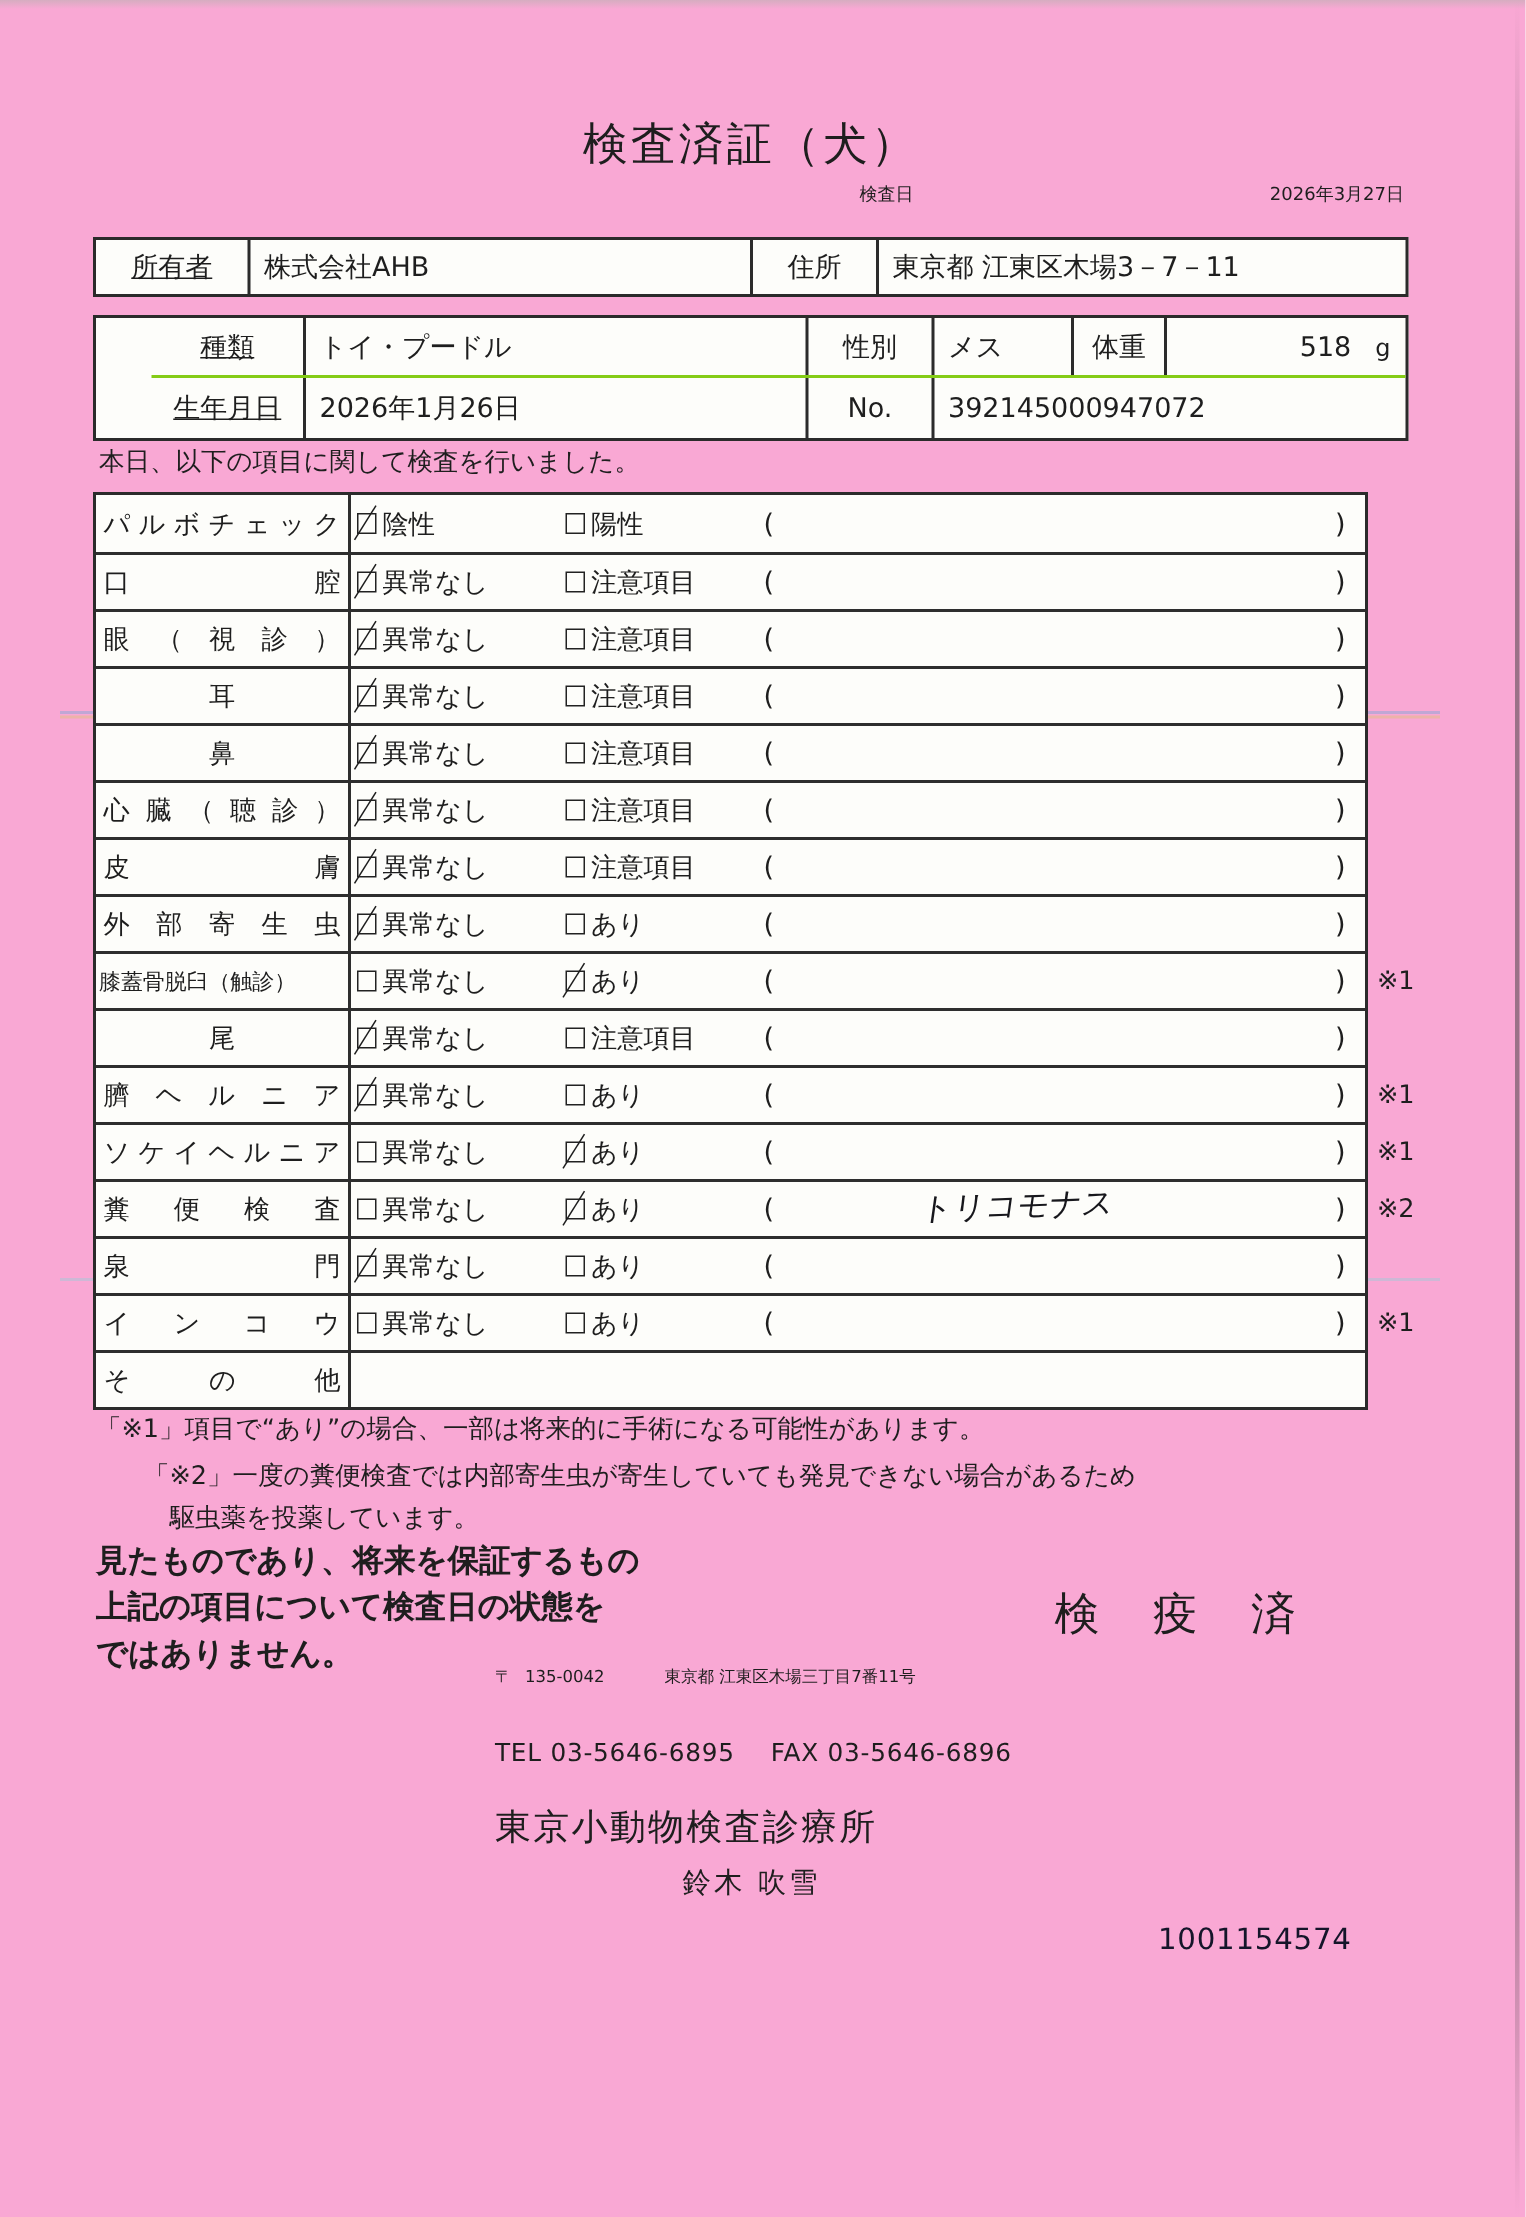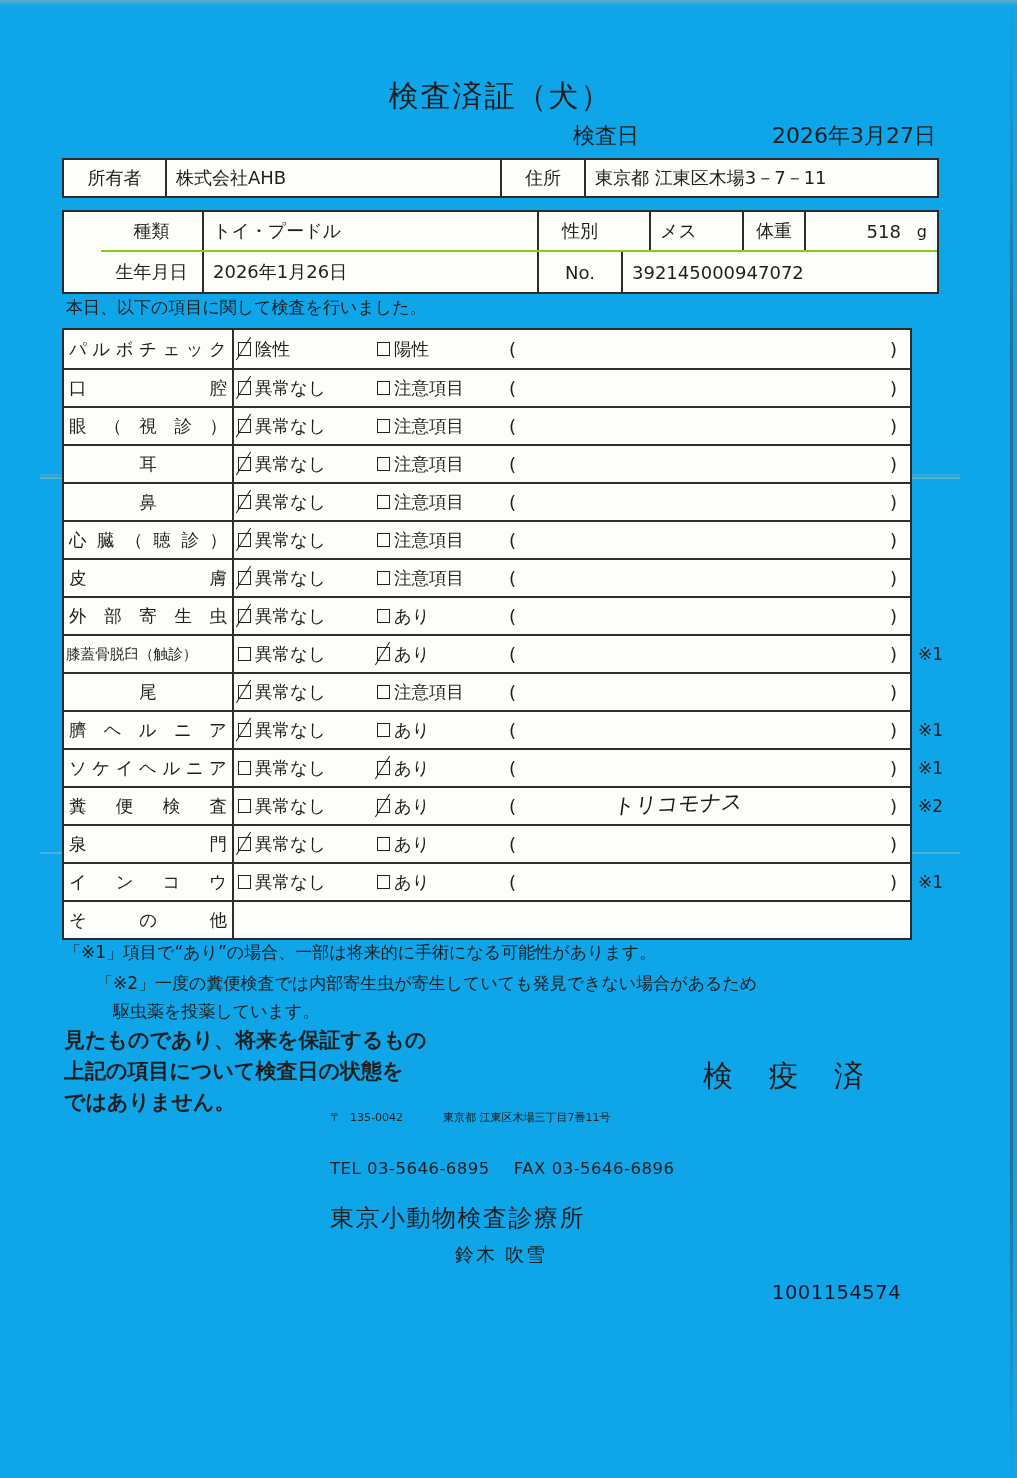--- a/index.html
+++ b/index.html
@@ -1,45 +1,45 @@
 <!DOCTYPE html>
 <html lang="ja"><head>
 <meta charset="utf-8">
 <title>検査済証（犬）</title>
 <style>
   html,body{margin:0;padding:0;background:#fbfaf6;}
-  .page{position:relative;width:1017px;height:1478px;background:#0ea5e9;overflow:hidden;
+  .page{position:relative;width:1017px;height:1478px;background:#f9a8d4;overflow:hidden;
         font-family:"DejaVu Sans",sans-serif;color:#1e1e1e;-webkit-font-smoothing:antialiased;}
 
   
   .edge-top{position:absolute;top:0;left:0;right:0;height:6px;
             background:linear-gradient(#b3b1ac,rgba(255,255,255,0));opacity:.5;}
   .edge-right{position:absolute;top:0;bottom:0;right:4px;width:3px;
               background:linear-gradient(180deg,rgba(60,60,60,0),rgba(60,60,60,.5) 25%,rgba(60,60,60,.5) 78%,rgba(60,60,60,0));}
   .artifact-1{position:absolute;top:474px;left:40px;width:920px;height:2px;background:#7aa7d8;opacity:.45;}
   .artifact-1b{position:absolute;top:477px;left:40px;width:920px;height:2px;background:#d8c66a;opacity:.4;}
   .artifact-2{position:absolute;top:852px;left:40px;width:920px;height:2px;background:#8fd0da;opacity:.4;}
 
   .doc-title{position:absolute;top:76px;left:62px;width:877px;text-align:center;
              font-size:30px;letter-spacing:2px;}
-  .date-row{position:absolute;top:121px;left:62px;width:877px;height:24px;font-size:22px;}
+  .date-row{position:absolute;top:121px;left:62px;width:877px;height:24px;font-size:12px;}
   .date-row .dlabel{position:absolute;left:511px;}
   .date-row .dvalue{position:absolute;right:3px;}
 
   .tbl{position:absolute;left:62px;width:877px;border:2px solid #2b2b2b;background:#fdfdfa;box-sizing:border-box;}
   .trow{display:flex;height:36px;}
   .trow+.trow{border-top:2px solid #84cc16;justify-content:flex-end;}
   .tcell{box-sizing:border-box;display:flex;align-items:center;font-size:18px;overflow:hidden;}
   .tcell+.tcell{border-left:2px solid #2b2b2b;}
   .lblc{justify-content:center;}
   .valc{padding-left:9px;}
-  .w-lab1{flex:0 0 101px;}
+  .w-lab1{flex:0 0 101px;text-decoration:underline;}
   .w-val1{flex:0 0 335px;}
   .w-lab2{flex:0 0 84px;}
-  .w-sex{flex:0 0 93px;margin-left:28px;}
+  .w-sex{flex:0 0 93px;}
   .w-wlab{flex:0 0 62px;}
   .flexfill{flex:1;}
   .weight-cell{justify-content:flex-end;padding-right:10px;}
   .weight-cell .unit{margin-left:16px;font-size:16px;}
 
   
   .check-tbl{position:absolute;top:328px;left:62px;width:850px;border:2px solid #2b2b2b;background:#fdfdfa;box-sizing:border-box;}
   .crow{display:flex;height:38px;position:relative;box-sizing:border-box;}
   .crow+.crow{border-top:2px solid #2e2e2e;}
   .clabel{flex:0 0 170px;box-sizing:border-box;border-right:2px solid #2e2e2e;

